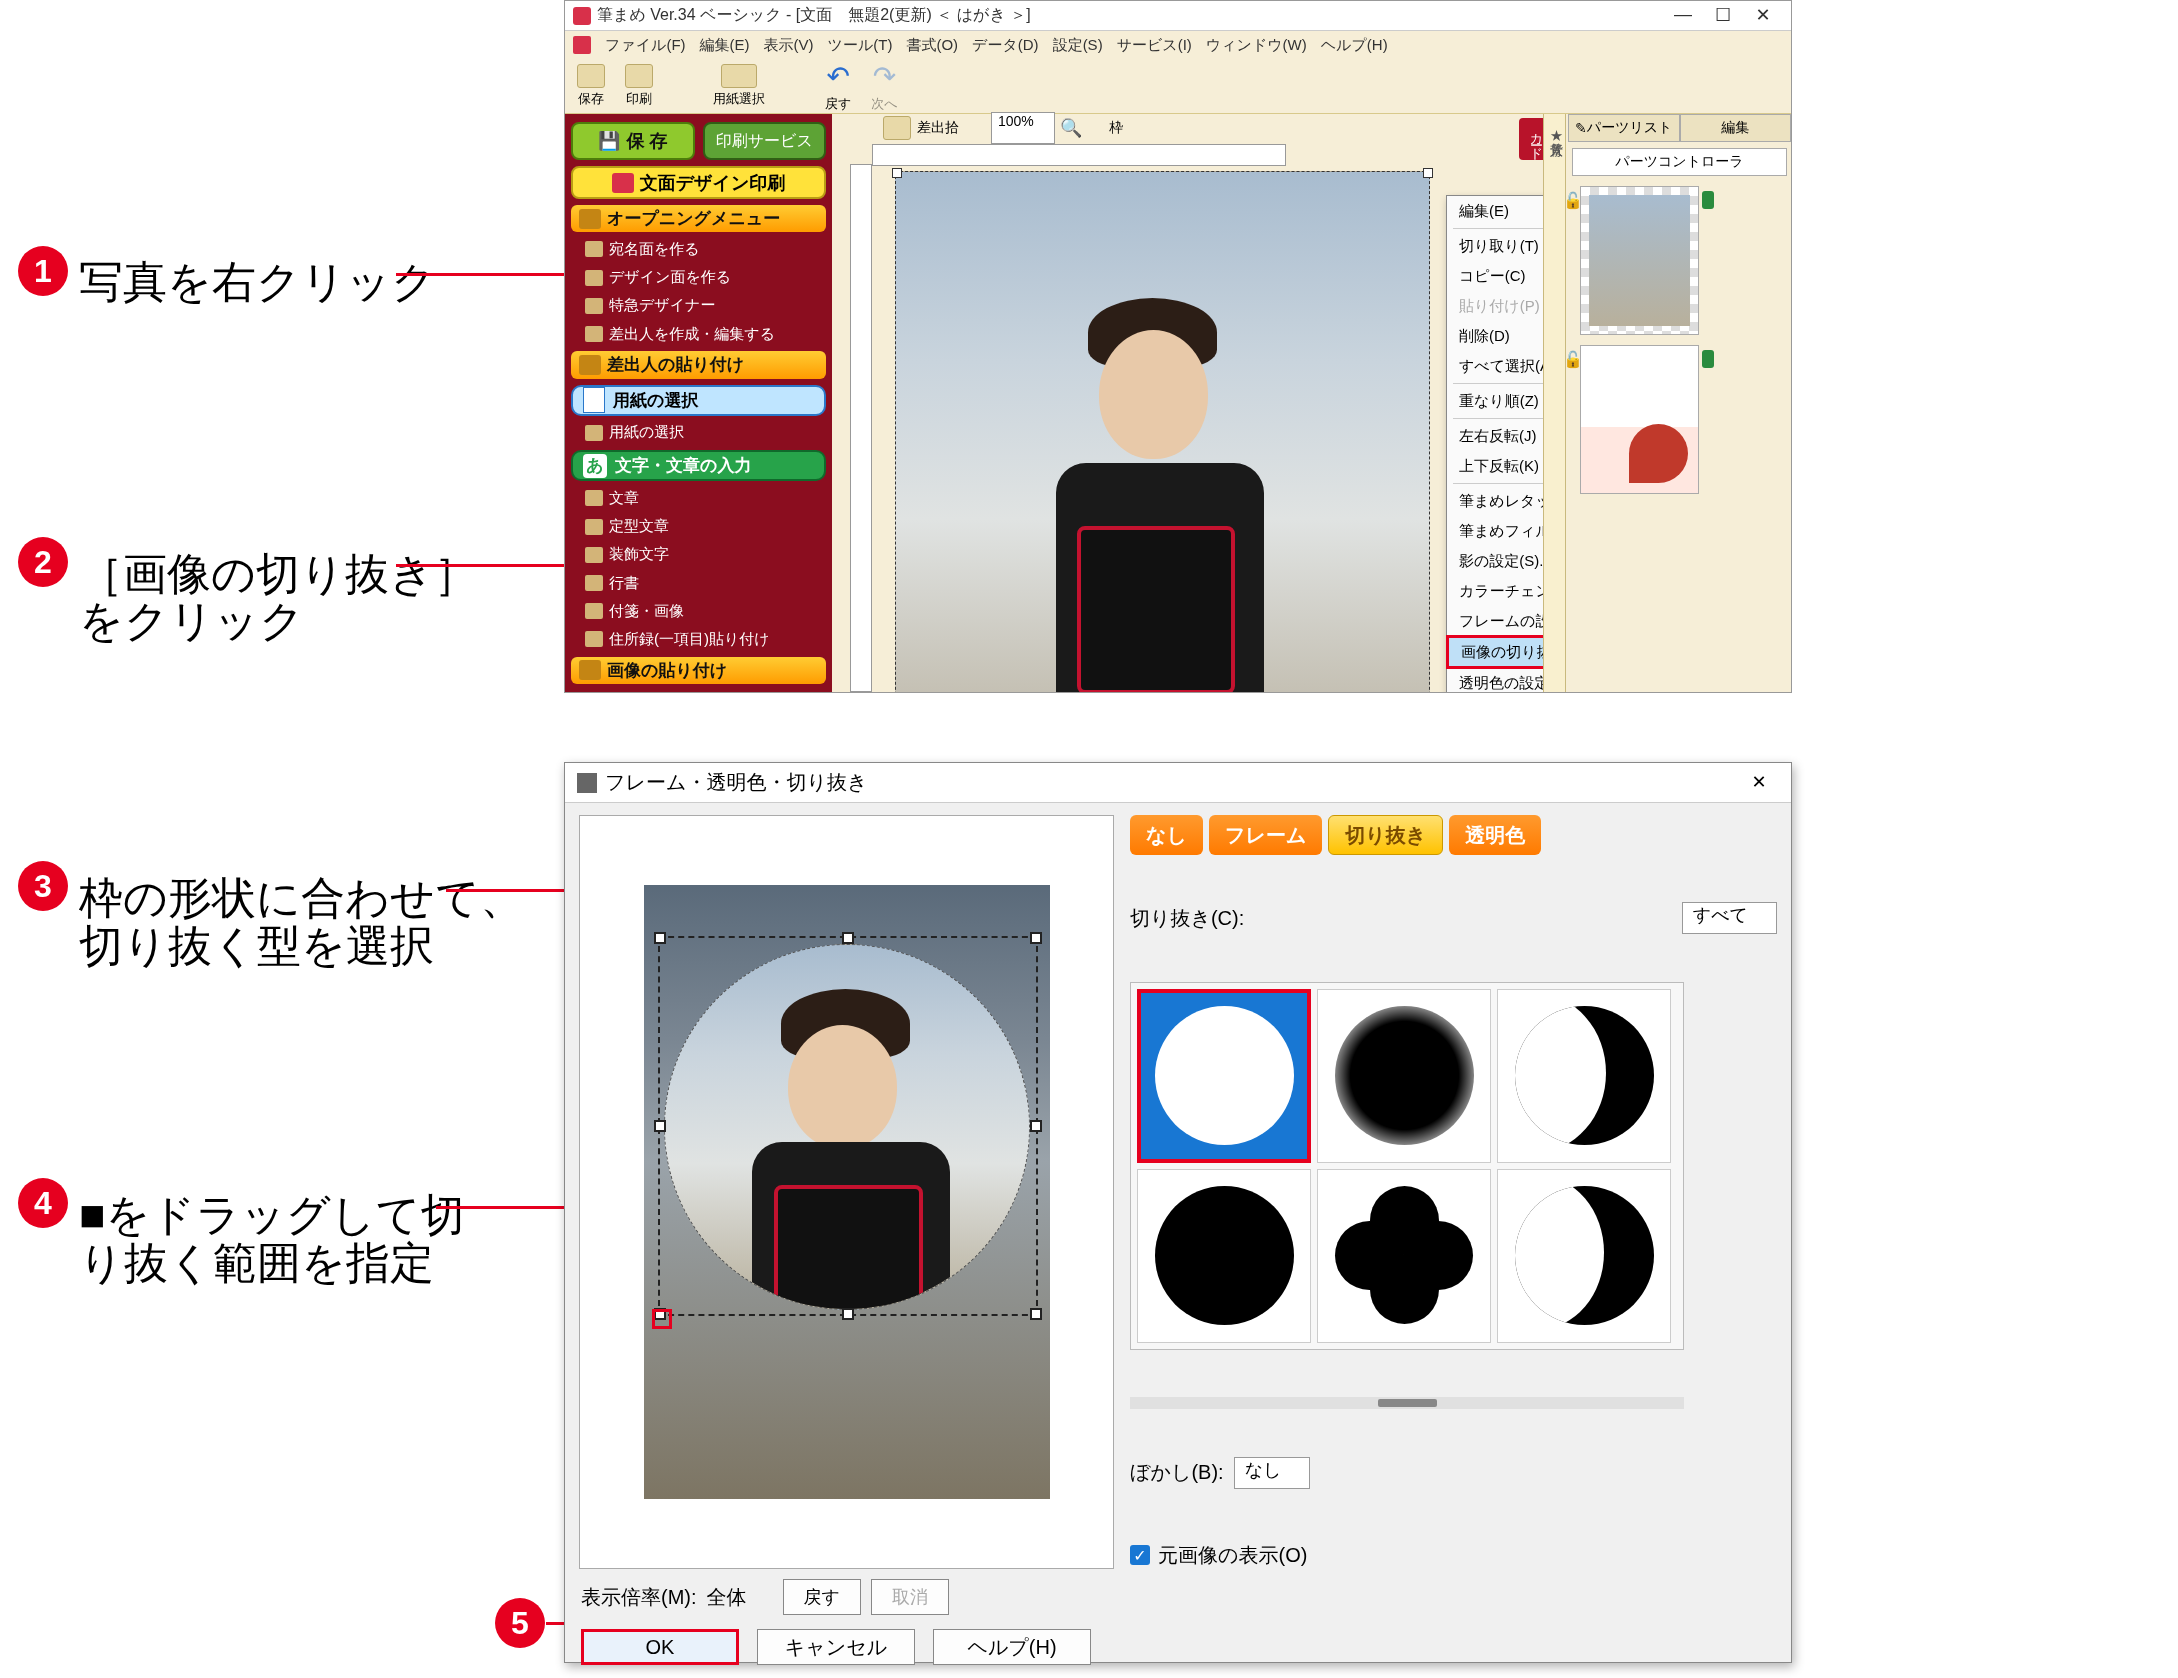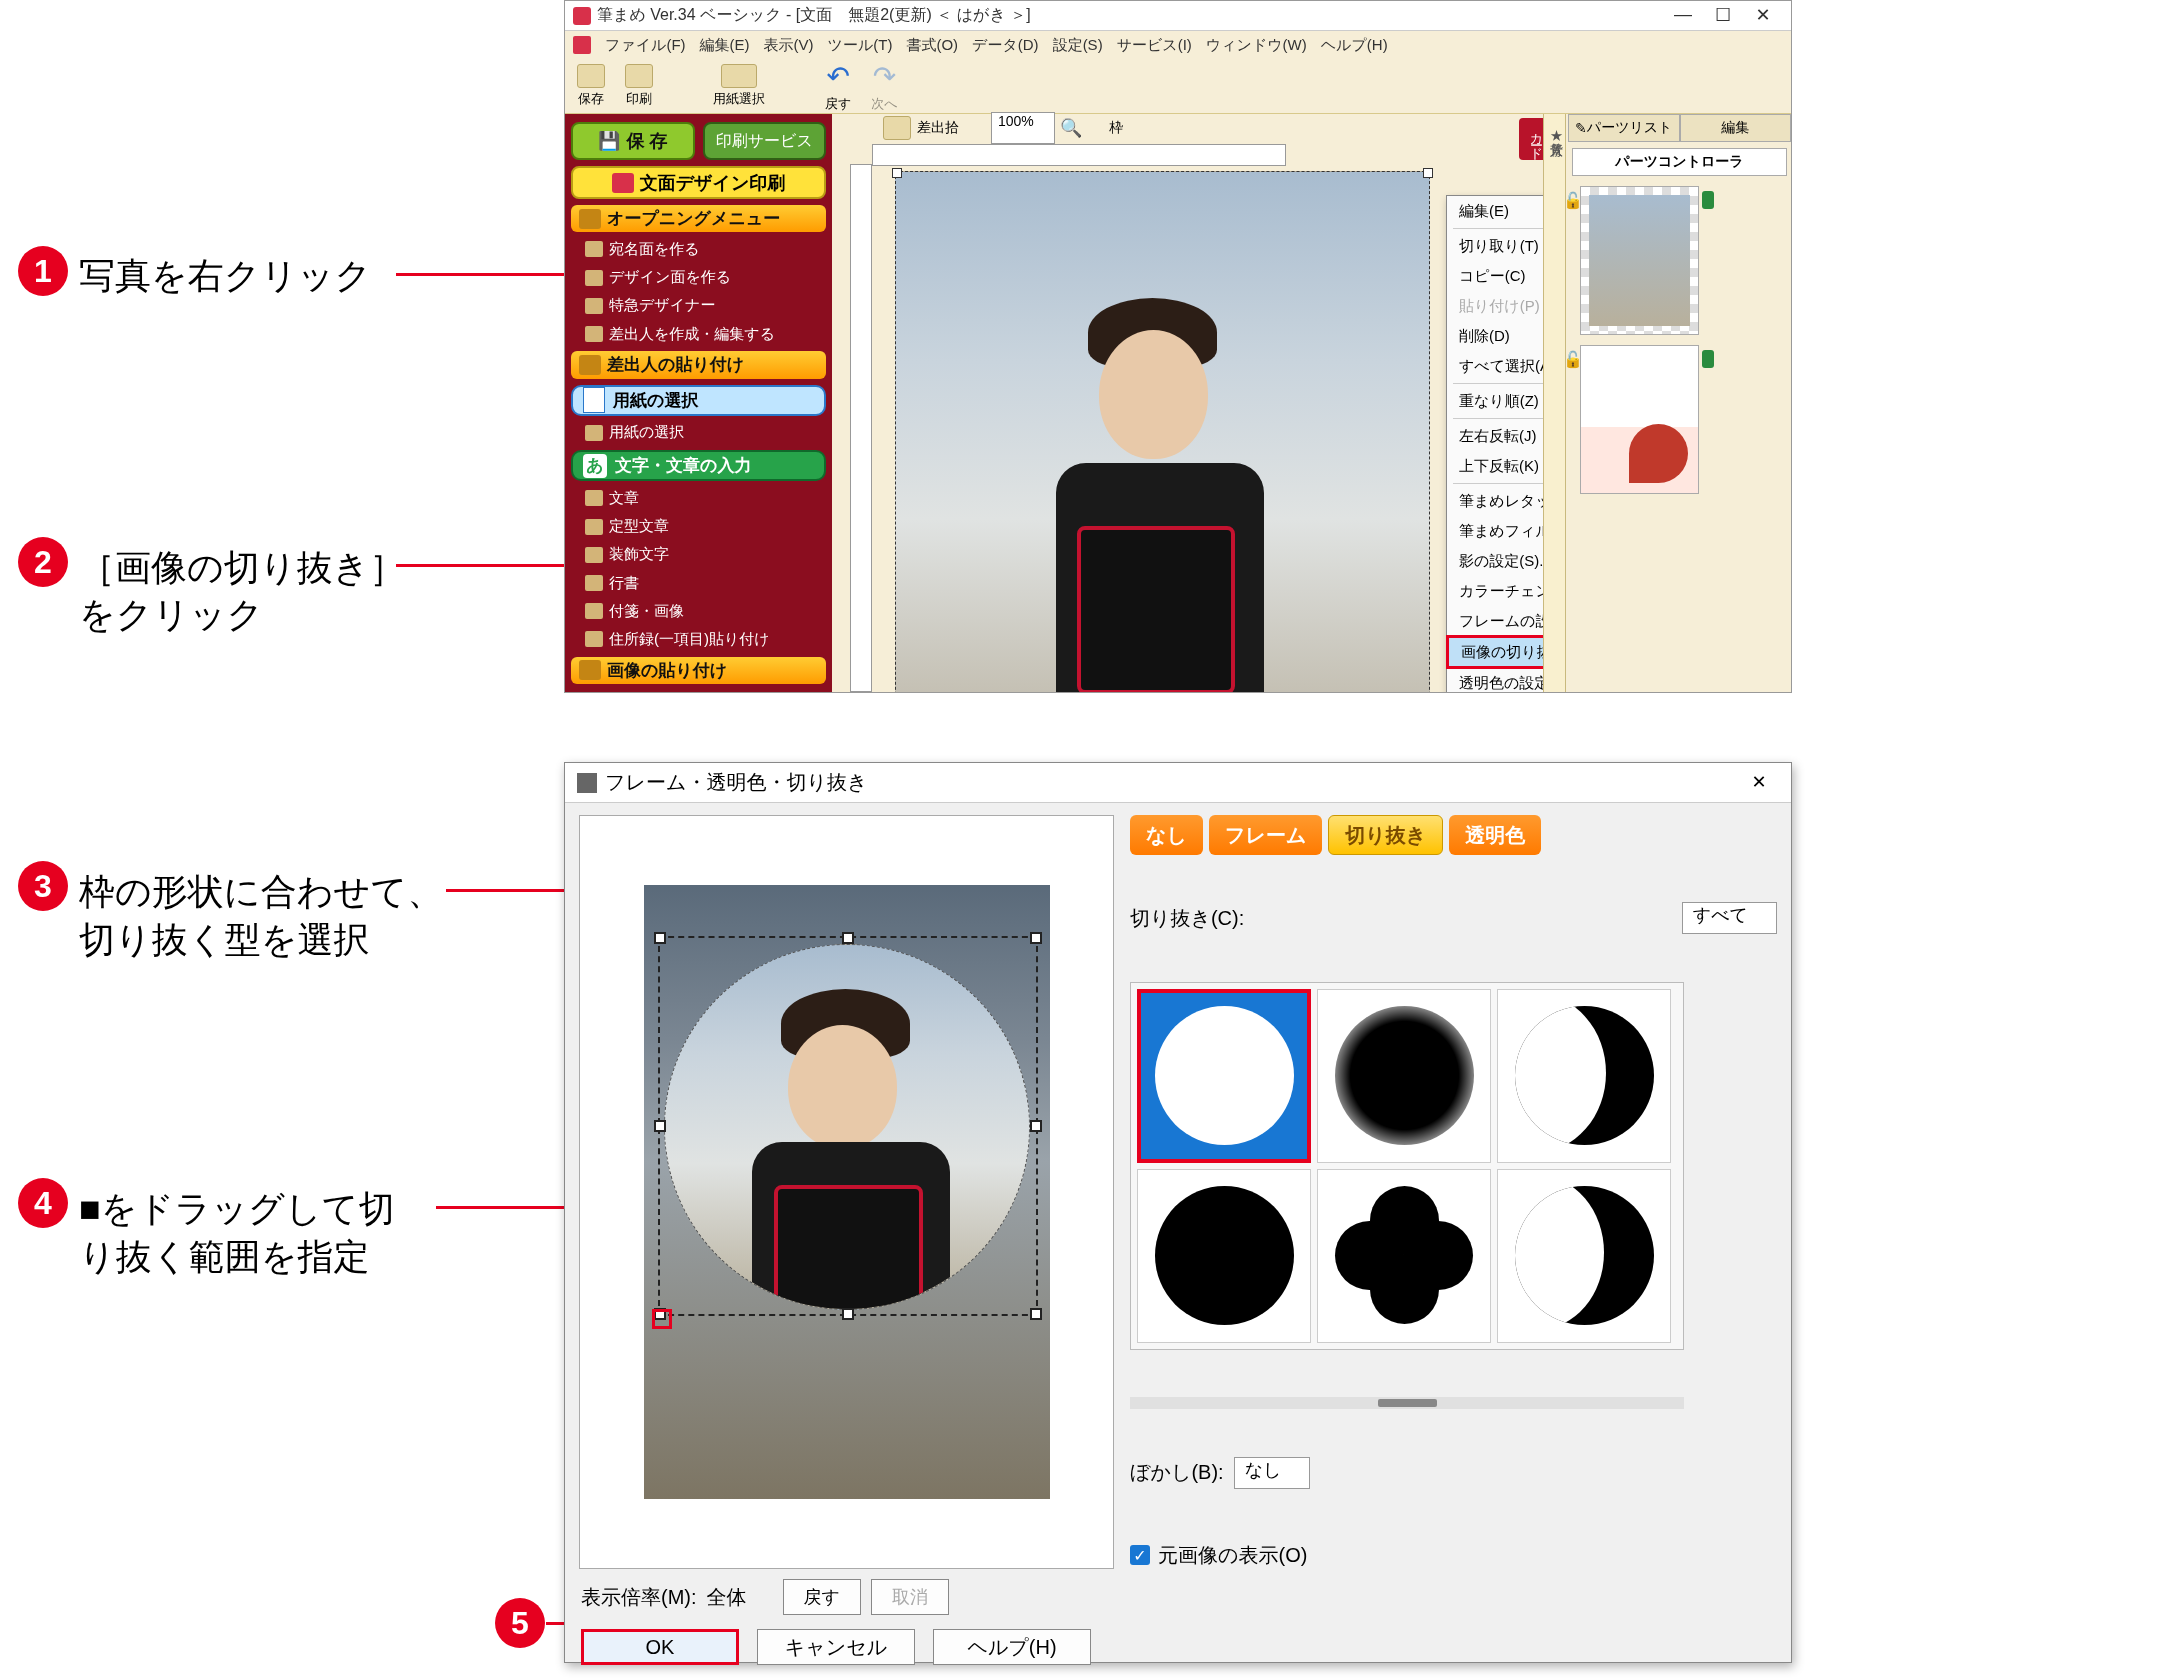--- a/index.html
+++ b/index.html
@@ -1,20 +1,20 @@
 <!DOCTYPE html>
 <html><head>
 <meta charset="utf-8">
 <style>
 * { box-sizing: border-box; margin: 0; padding: 0; }
 body { font-family: "Meiryo", "Hiragino Kaku Gothic Pro", sans-serif; background: #fff; width: 2178px; height: 1678px; position: relative; font-size: 20px; }
 
 
 .step-bullet { width: 50px; height: 50px; background: #e6001f; border-radius: 50%; color: #fff; display: flex; align-items: center; justify-content: center; font-size: 32px; font-weight: bold; position: absolute; }
-.step-text { position: absolute; font-size: 36px; line-height: 1.5; }
+.step-text { position: absolute; font-size: 44px; line-height: 1.5; }
 .leader-line { position: absolute; height: 3px; background: #e6001f; }
 .leader-dot { position: absolute; width: 14px; height: 14px; background: #e6001f; border-radius: 50%; }
 
 
 .app1 { position: absolute; left: 564px; top: 0; width: 1228px; height: 693px; background: #fff; border: 1px solid #999; overflow: hidden; }
 .titlebar { height: 30px; background: #fff; border-bottom: 1px solid #ccc; display: flex; align-items: center; padding: 0 8px; font-size: 16px; color: #333; }
 .titlebar .spacer { flex: 1; }
 .win-btn { width: 40px; height: 24px; text-align: center; font-size: 18px; cursor: pointer; }
 .menubar { height: 28px; background: #f6eed7; display: flex; align-items: center; padding: 0 8px; gap: 14px; font-size: 15px; color: #333; }
 .toolbar-row { height: 55px; background: #f6eed7; border-bottom: 1px solid #d8c98b; display: flex; align-items: center; padding: 0 12px; gap: 20px; }
@@ -56,21 +56,21 @@
 .ctx-menu { position: absolute; left: 614px; top: 81px; width: 257px; background: #fafafa; border: 1px solid #888; box-shadow: 2px 4px 8px rgba(0,0,0,0.3); font-size: 15px; }
 .ctx-item { height: 30px; display: flex; align-items: center; justify-content: space-between; padding: 0 12px; }
 .ctx-item.disabled { color: #aaa; }
 .ctx-sep { height: 1px; background: #ccc; margin: 2px 6px; }
 .ctx-item.highlight { background: #bfe0f7; border: 3px solid #e6001f; height: 34px; margin: -1px; }
 
 
 .right-panel { width: 248px; background: #f6eed7; border-left: 1px solid #c9b97d; position: relative; }
 .rp-tabs { display: flex; height: 28px; }
 .rp-tab { flex: 1; border: 1px solid #aaa; background: #ece2c1; font-size: 14px; display: flex; align-items: center; justify-content: center; }
-.rp-sub { height: 28px; border: 1px solid #aaa; background: #fff; font-size: 14px; display: flex; align-items: center; justify-content: center; margin: 6px 4px; font-weight: bold; }
+.rp-sub { height: 28px; border: 1px solid #aaa; background: #fff; font-size: 14px; display: flex; align-items: center; justify-content: center; margin: 6px 4px; }
 .thumb-list { display: flex; flex-direction: column; gap: 10px; padding: 4px 12px; }
 .thumb { width: 119px; height: 149px; background: #fff; border: 1px solid #aaa; position: relative; }
 .thumb .lock { position: absolute; left: -18px; top: 4px; font-size: 16px; color: #2a8b3e; }
 .thumb .pin { position: absolute; right: -16px; top: 4px; width: 12px; height: 18px; background: #2a8b3e; border-radius: 3px; }
 .thumb-checker { background: repeating-conic-gradient(#ddd 0% 25%, #fff 0% 50%) 0 0/18px 18px; }
 .thumb-flower { background: linear-gradient(#fff 0 55%, #ffe7e0 55% 100%); }
 .thumb-flower::after { content: ""; position: absolute; right: 10px; bottom: 10px; width: 59px; height: 59px; background: #c0392b; border-radius: 50% 50% 50% 0; }
 .yellow-strip { position: absolute; left: 0; top: 0; bottom: 0; width: 22px; background: #f9f0cf; writing-mode: vertical-rl; font-size: 13px; padding: 6px 0; color: #555; border-right: 1px solid #c9b97d; }
 
 

